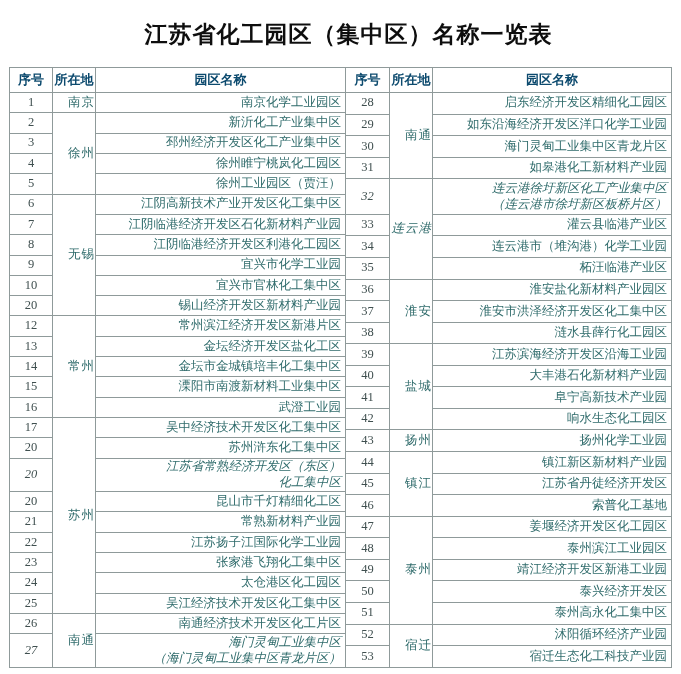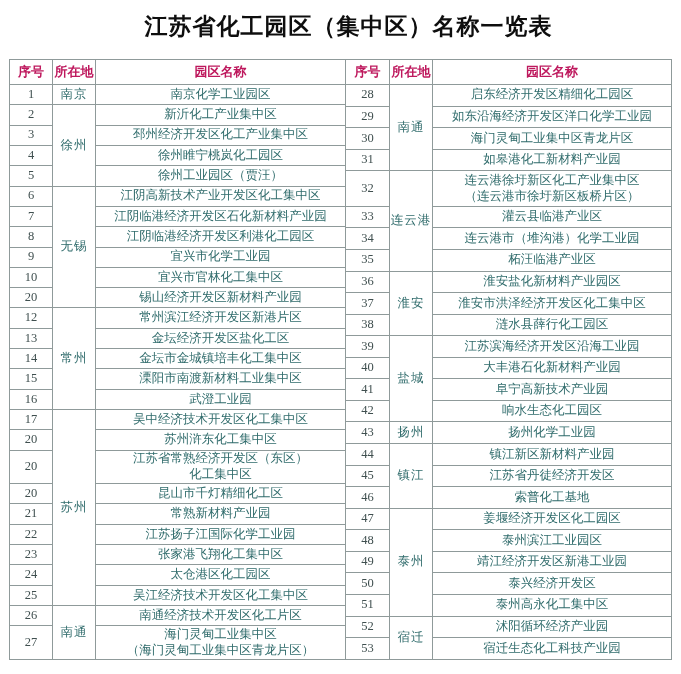--- a/index.html
+++ b/index.html
@@ -1,35 +1,35 @@
 <!DOCTYPE html>
 <html><head>
 <meta charset="utf-8">
 <style>
   html,body{margin:0;padding:0;background:#ffffff;}
   body{width:681px;height:674px;overflow:hidden;
        font-family:"Liberation Serif","DejaVu Serif",serif;}
   .page{position:relative;width:681px;height:674px;background:#ffffff;}
-  .page-title{margin:0;padding-top:11px;text-align:center;
+  .page-title{margin:8px;padding-top:11px;text-align:center;
        font-family:"Liberation Sans","DejaVu Sans",sans-serif;
        font-size:23px;font-weight:bold;letter-spacing:1px;color:#0e0e0e;padding-left:16px;}
   .tables{position:absolute;left:9px;top:59px;width:663px;height:601px;
        display:flex;align-items:stretch;}
   table{border-collapse:collapse;table-layout:fixed;height:100%;}
   .t-left{width:337px;}
   .t-right{width:327px;margin-left:-1px;}
   th,td{border:1px solid #8f9a9a;padding:0;overflow:hidden;}
-  th{height:24px;font-size:13px;font-weight:bold;color:#be185d;text-align:center;
+  th{height:24px;font-size:13px;font-weight:bold;color:#0c4a6e;text-align:center;
      font-family:"Liberation Sans","DejaVu Sans",sans-serif;}
   tr{height:20px;}
-  tr.tall{height:33px;}
+  tr.tall{height:33px;font-style:italic;}
   td{font-size:12.5px;line-height:1.25;color:#2f6b6b;}
   td.num{text-align:center;color:#3f4f4f;width:43px;}
-  td.loc{text-align:center;width:43px;letter-spacing:1px;}
-  td.name{text-align:center;padding:0 4px;white-space:pre-line;}
+  td.loc{text-align:right;width:43px;letter-spacing:1px;}
+  td.name{text-align:right;padding:0 4px;white-space:pre-line;}
 </style>
 </head>
 <body>
 
 <div class="page">
   <h1 class="page-title">江苏省化工园区（集中区）名称一览表</h1>
   <div class="tables">
     <table class="t-left">
       <colgroup>
           <col style="width:43px">

